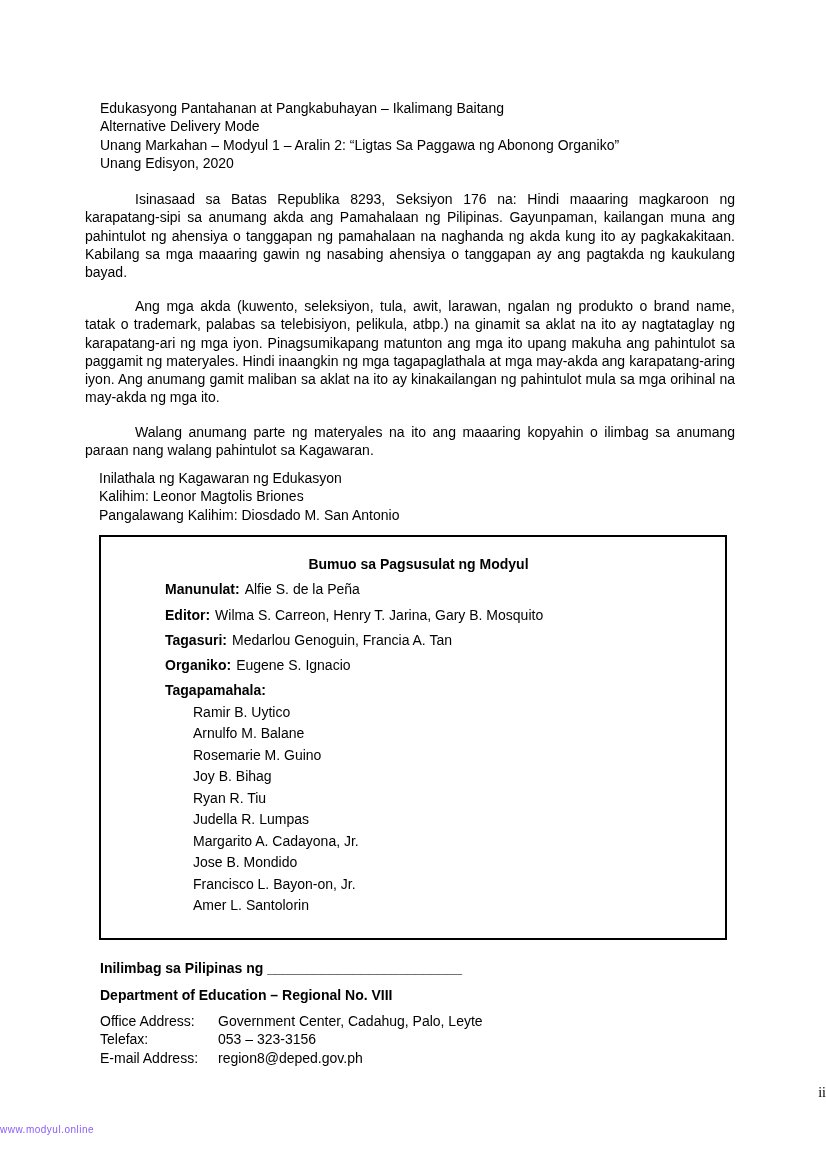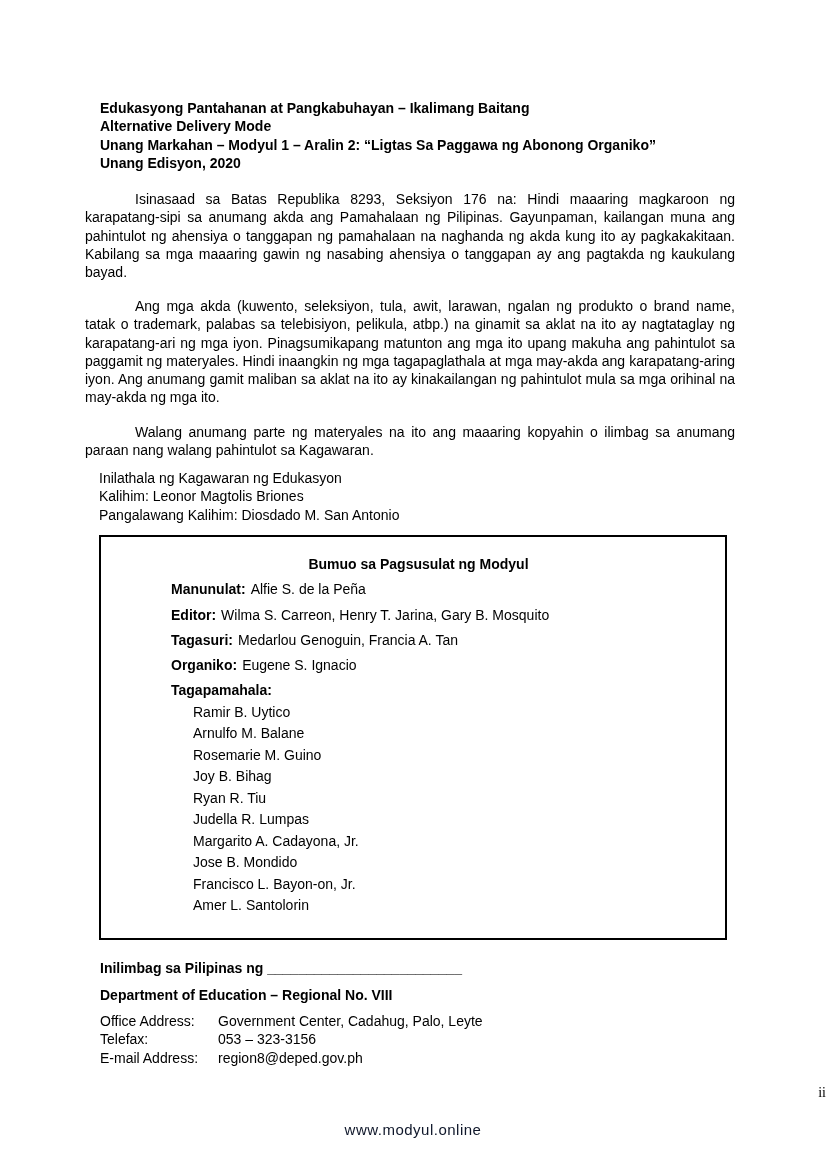--- a/index.html
+++ b/index.html
@@ -16,21 +16,21 @@
     font-size: 14px;
     line-height: 18.3px;
     color: #000000;
     overflow: hidden;
   }
   .doc-header {
     position: absolute;
     top: 99px;
     left: 100px;
     width: 640px;
-    font-weight: 700;
+    font-weight: 400;
   }
   .copyright-para {
     position: absolute;
     left: 85px;
     width: 650px;
     margin: 0;
     text-align: justify;
     text-indent: 50px;
   }
   #para1 { top: 190px; }
@@ -50,21 +50,21 @@
     border: 2px solid #000000;
     background: #ffffff;
   }
   .box-title {
     margin-top: 18px;
     text-align: center;
     font-weight: 700;
     padding-left: 11px;
   }
   .role {
-    margin: 7px 0 0 26px;
+    margin: 7px 0 0 20px;
     padding-left: 44px;
   }
   .role .label {
     font-weight: 700;
     margin-right: 5px;
   }
   .managers {
     margin: 2px 0 0 92px;
     line-height: 21.5px;
   }
@@ -96,23 +96,22 @@
     width: 826px;
     text-align: right;
     font-family: "Liberation Serif", serif;
     font-size: 14px;
   }
   .watermark {
     position: absolute;
     top: 1121px;
     left: 0;
     width: 826px;
-    text-align: center;
-    color: #0f172a;
-    font-size: 15px;
+    color: #8b5cf6;
+    font-size: 10px;
     letter-spacing: 0.5px;
   }
 </style>
 </head>
 <body>
 
 <div class="page">
 
   <div class="doc-header">
     <div>Edukasyong Pantahanan at Pangkabuhayan – Ikalimang Baitang</div>

